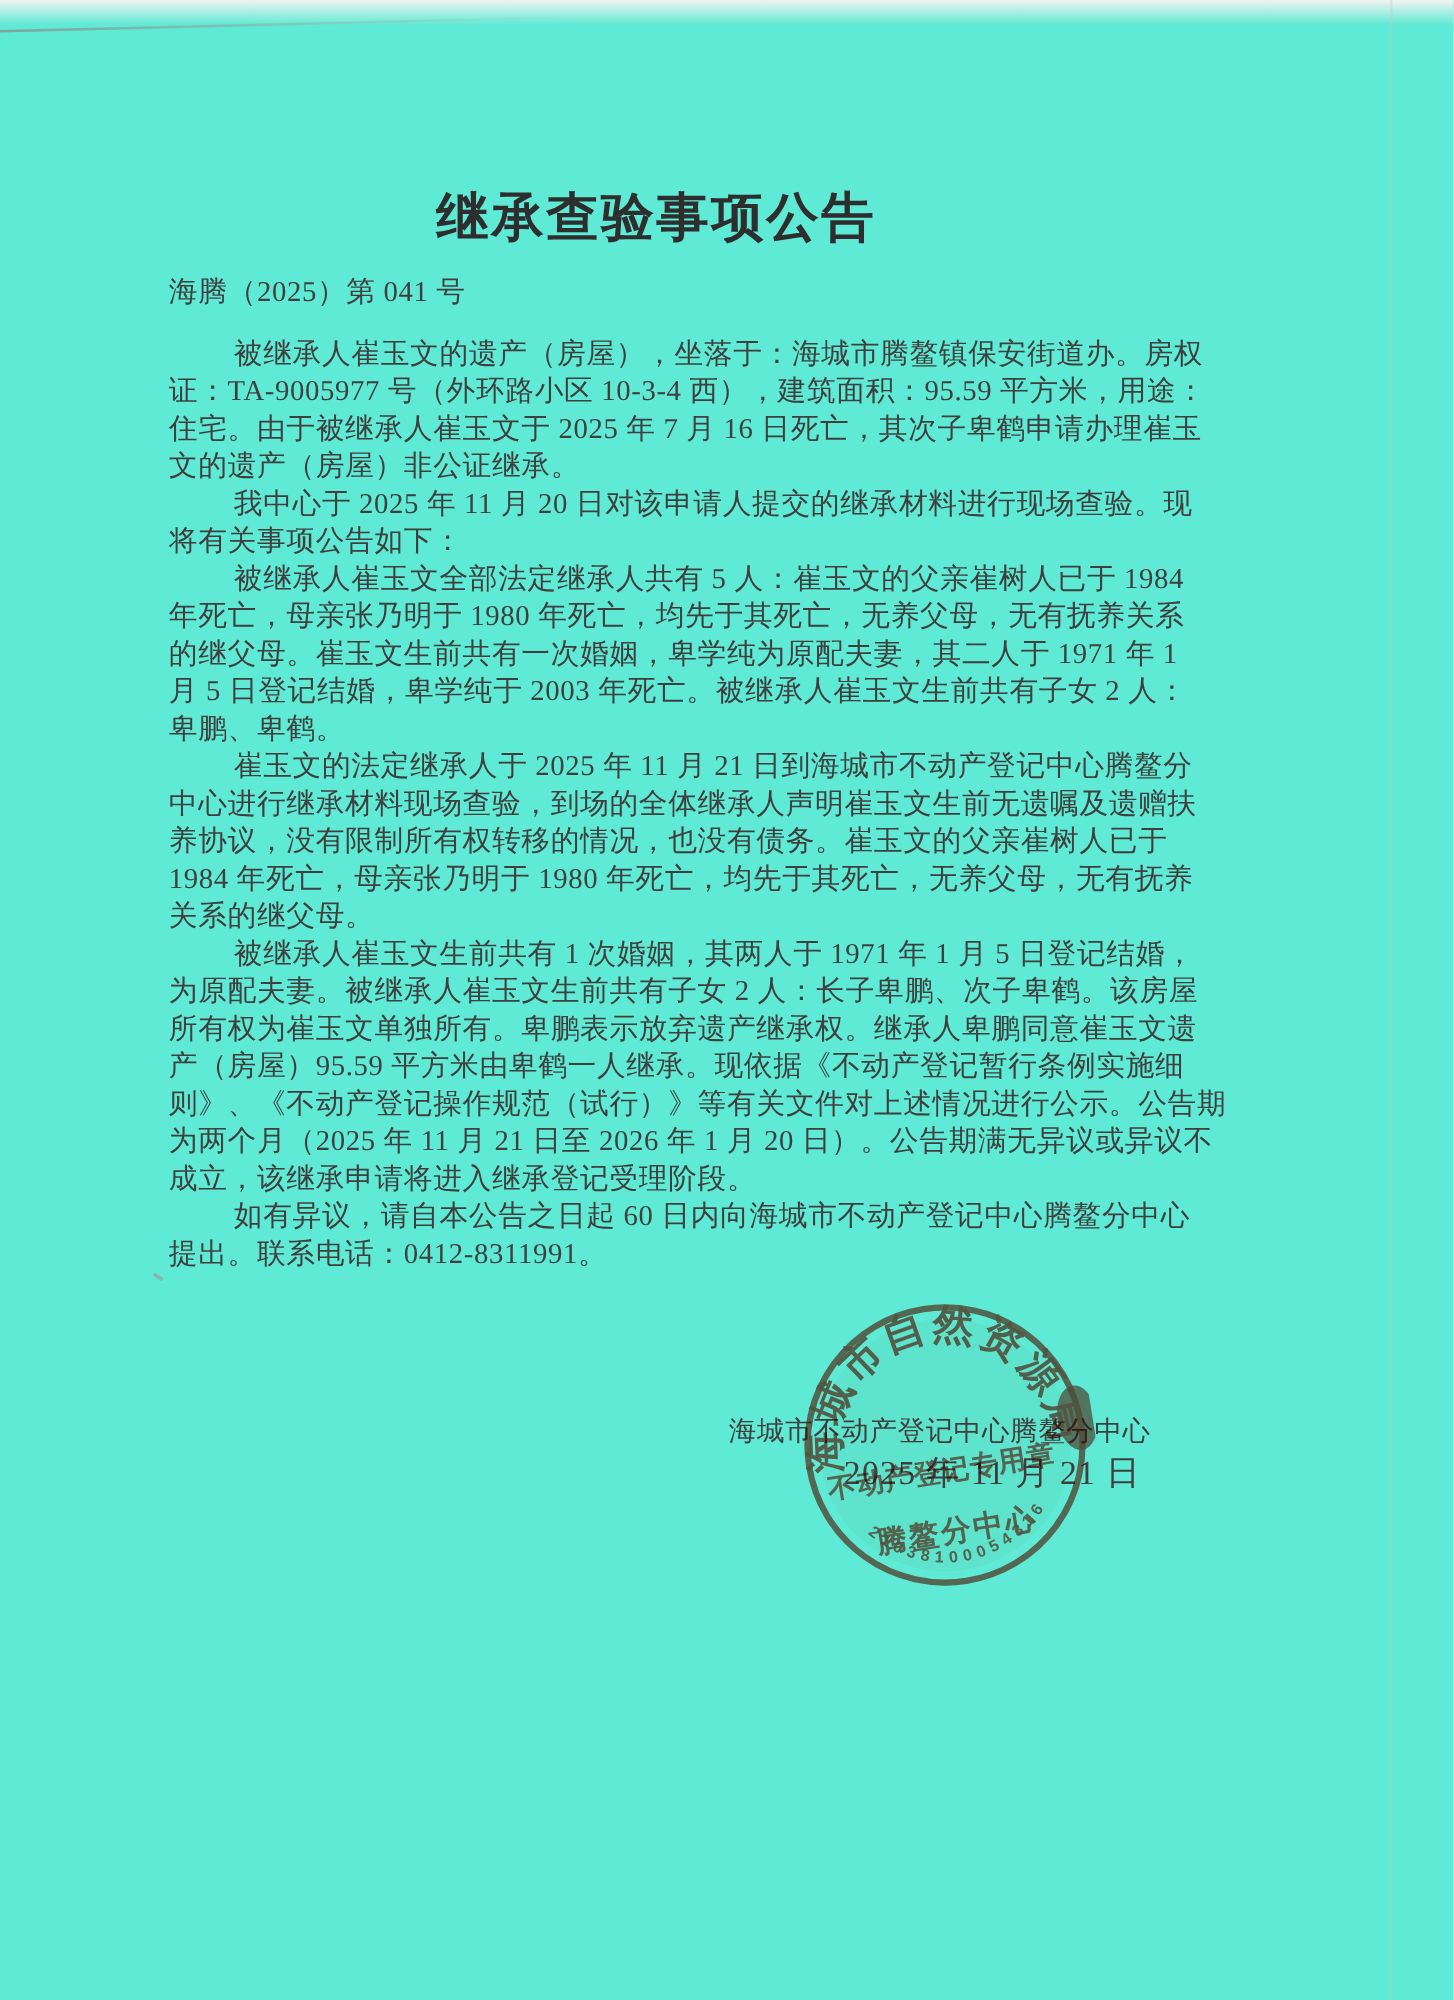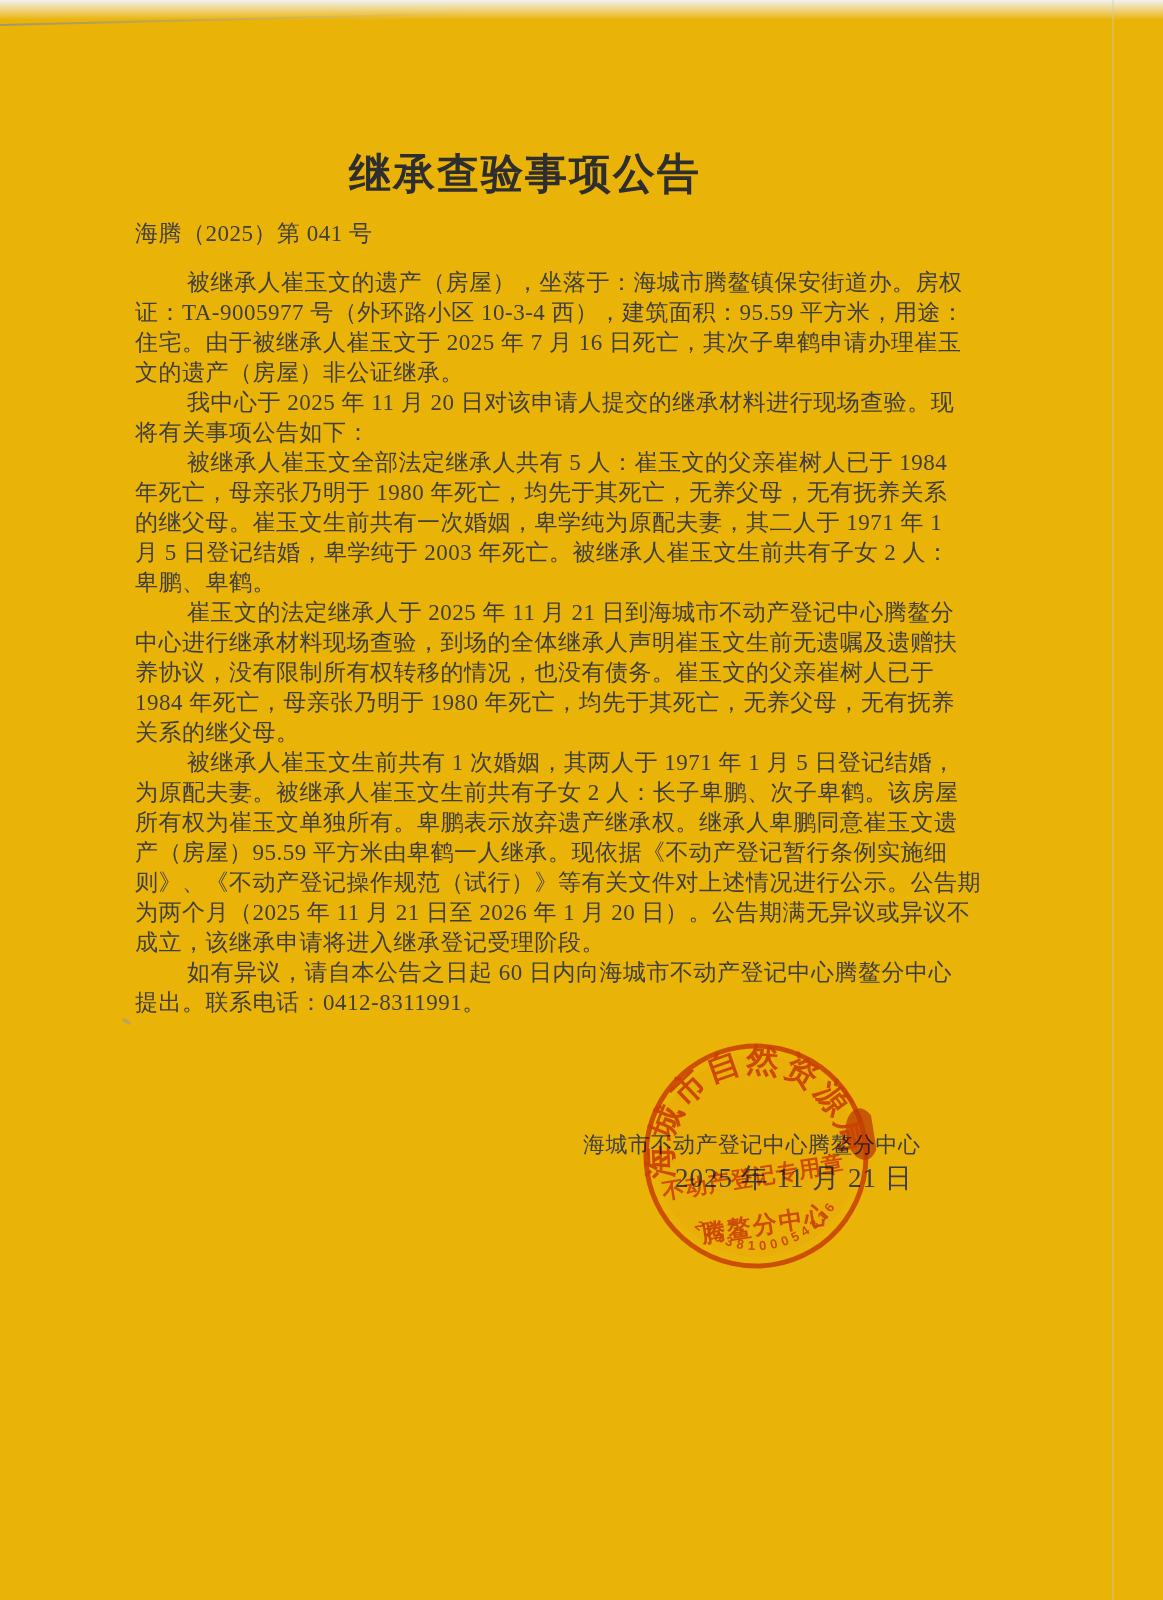--- a/index.html
+++ b/index.html
@@ -1,20 +1,20 @@
 <!DOCTYPE html>
 <html><head>
 <meta charset="utf-8">
 <style>
   html,body{margin:0;padding:0;background:#e9e9e9;}
   .page{
     position:relative;
     width:1163px;height:1600px;
     margin:0 auto;
-    background:#eab308;
+    background:#5eead4;
     overflow:hidden;
     font-family:"Liberation Serif","DejaVu Serif",serif;
     color:#3f3f3f;
   }
   
   .scan-area{position:absolute;left:0;top:0;width:100%;height:20px;
     background:linear-gradient(to bottom,#f2f2f2,rgba(242,242,242,0));}
   .scan-line{position:absolute;left:0;top:24px;width:470px;height:2px;
     transform:rotate(-1.4deg);transform-origin:left center;
     background:linear-gradient(90deg,rgba(140,140,140,.75),rgba(165,165,165,.4) 55%,rgba(180,180,180,0));}

